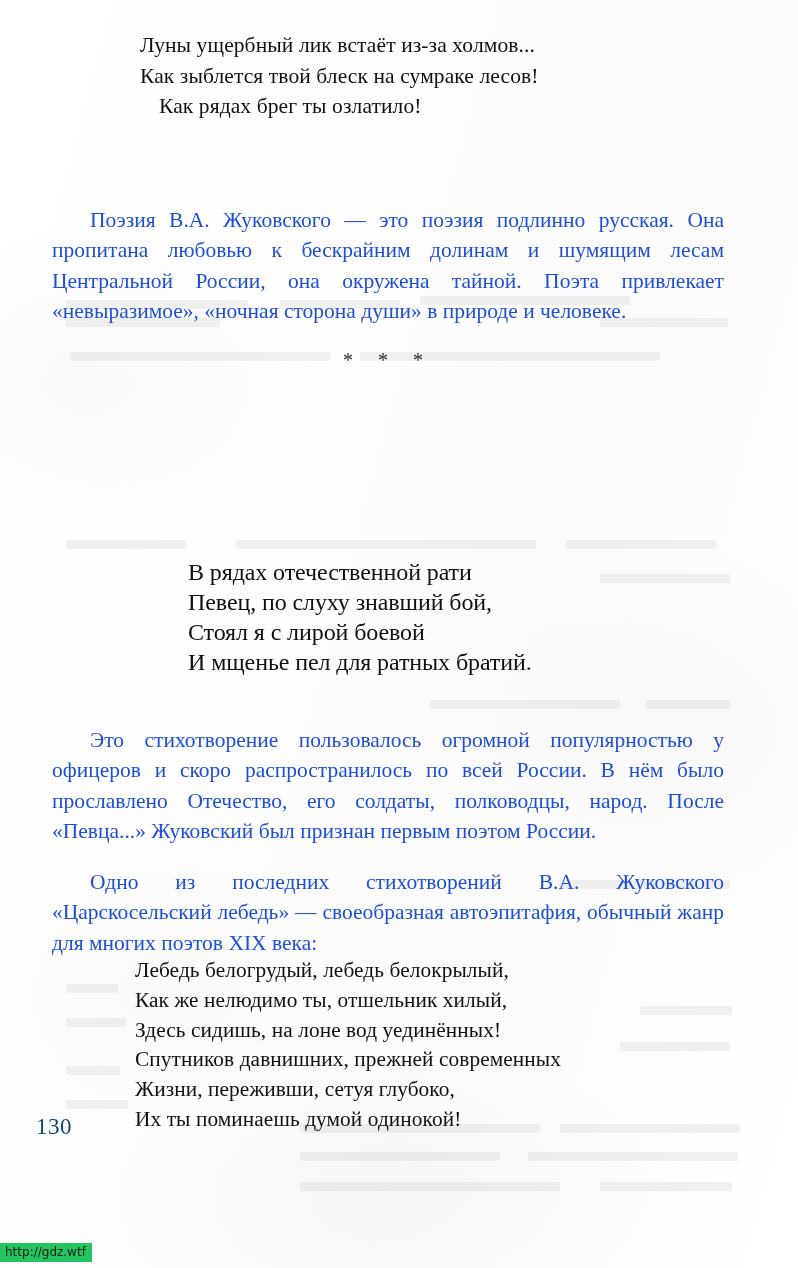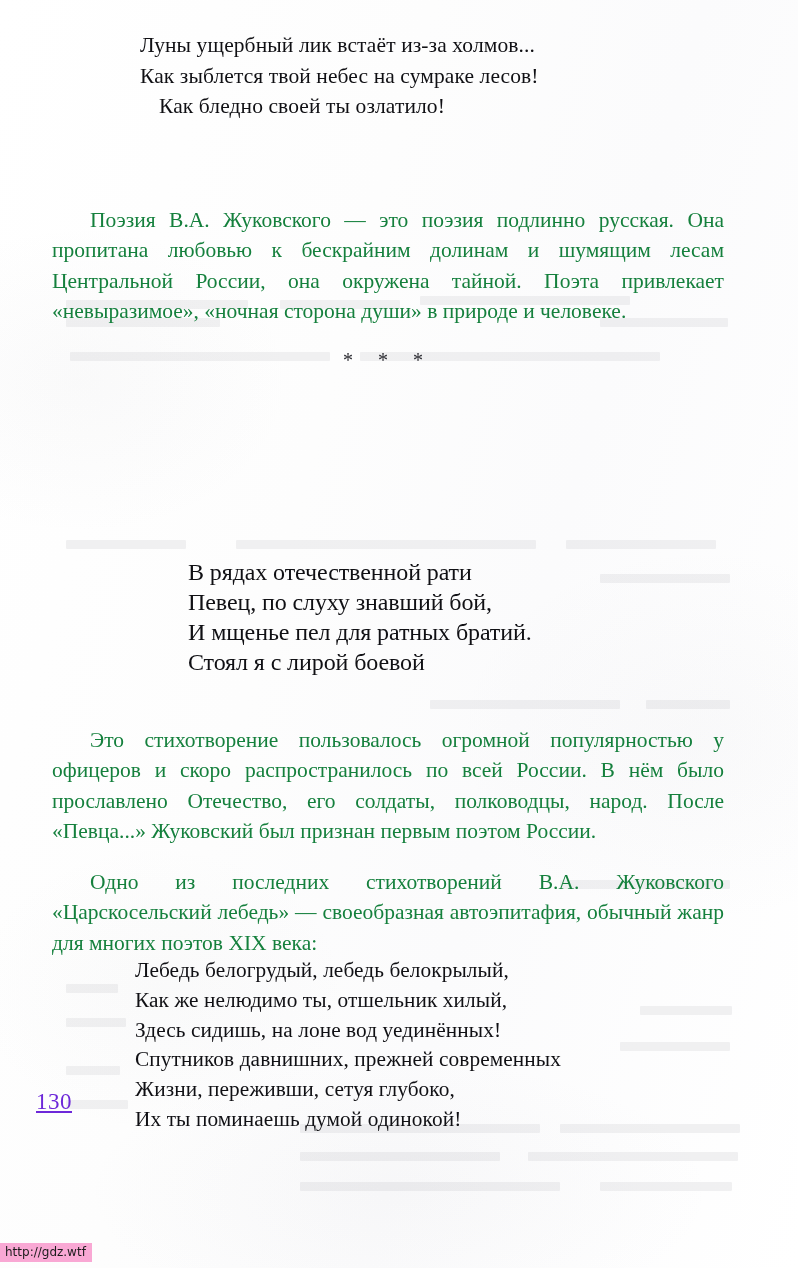--- a/index.html
+++ b/index.html
@@ -102,21 +102,21 @@
 
   
   .para {
     position: absolute;
     width: 672px;
     font-size: 21.5px;
     line-height: 30.6px;
     text-align: justify;
     text-align-last: left;
     text-indent: 38px;
-    color: #15803d;
+    color: #1d4ed8;
     hyphens: manual;
   }
   .para-1 { top: 183px; }
   .para-2 { top: 390px; }
   .para-3 { top: 703px; }
   .para-4 { top: 845px; }
 
   
   .separator {
     position: absolute;
@@ -126,34 +126,33 @@
     text-align: center;
     font-size: 20px;
     letter-spacing: 10px;
     color: #2a2a30;
   }
 
   
   .folio {
     position: absolute;
     left: 36px;
-    top: 1088px;
+    top: 1113px;
     font-size: 23px;
     line-height: 28px;
-    color: #6d28d9;
+    color: #0c4a6e;
     letter-spacing: 0.5px;
-    text-decoration: underline;
   }
 
   
   .watermark {
     position: absolute;
     left: 0;
     top: 1243px;
-    background: #f9a8d4;
+    background: #22c55e;
     color: #1b1b1b;
     font-family: "DejaVu Sans", "Liberation Sans", sans-serif;
     font-size: 12px;
     line-height: 19px;
     height: 19px;
     padding: 0 6px 0 5px;
     white-space: nowrap;
     letter-spacing: 0px;
   }
 </style>
@@ -186,28 +185,28 @@
     <div class="ghost-line" style="left: 300px; top: 1124px; width: 240px;"></div>
     <div class="ghost-line" style="left: 560px; top: 1124px; width: 180px;"></div>
     <div class="ghost-line" style="left: 300px; top: 1152px; width: 200px;"></div>
     <div class="ghost-line" style="left: 528px; top: 1152px; width: 210px;"></div>
     <div class="ghost-line" style="left: 300px; top: 1182px; width: 260px;"></div>
     <div class="ghost-line" style="left: 600px; top: 1182px; width: 132px;"></div>
   </div>
 
 <div class="content">
 
-  <div class="verse verse-moon" id="verse-moon"><span class="vline">Луны ущербный лик встаёт из-за холмов...</span><span class="vline">Как зыблется твой небес на сумраке лесов!</span><span class="vline indent">Как бледно своей ты озлатило!</span></div>
+  <div class="verse verse-moon" id="verse-moon"><span class="vline">Луны ущербный лик встаёт из-за холмов...</span><span class="vline">Как зыблется твой блеск на сумраке лесов!</span><span class="vline indent">Как рядах брег ты озлатило!</span></div>
 
   <p class="para para-1">Поэзия В.А. Жуковского — это поэзия подлинно русская. Она пропитана любовью к бескрайним долинам и шумящим лесам Центральной России, она окружена тайной. Поэта привлекает «невыразимое», «ночная сторона души» в природе и человеке.</p>
 
   <div class="separator">* * *</div>
 
 
-  <div class="verse verse-bard" id="verse-bard"><span class="vline">В рядах отечественной рати</span><span class="vline">Певец, по слуху знавший бой,</span><span class="vline">И мщенье пел для ратных братий.</span><span class="vline">Стоял я с лирой боевой</span></div>
+  <div class="verse verse-bard" id="verse-bard"><span class="vline">В рядах отечественной рати</span><span class="vline">Певец, по слуху знавший бой,</span><span class="vline">Стоял я с лирой боевой</span><span class="vline">И мщенье пел для ратных братий.</span></div>
 
   <p class="para para-3">Это стихотворение пользовалось огромной популярностью у офицеров и скоро распространилось по всей России. В нём было прославлено Отечество, его солдаты, полководцы, народ. После «Певца...» Жуковский был признан первым поэтом России.</p>
 
   <p class="para para-4">Одно из последних стихотворений В.А. Жуковского «Царскосельский лебедь» — своеобразная автоэпитафия, обычный жанр для многих поэтов XIX века:</p>
 
   <div class="verse verse-swan" id="verse-swan"><span class="vline">Лебедь белогрудый, лебедь белокрылый,</span><span class="vline">Как же нелюдимо ты, отшельник хилый,</span><span class="vline">Здесь сидишь, на лоне вод уединённых!</span><span class="vline">Спутников давнишних, прежней современных</span><span class="vline">Жизни, переживши, сетуя глубоко,</span><span class="vline">Их ты поминаешь думой одинокой!</span></div>
 
 </div>
 
 <div class="folio">130</div>

